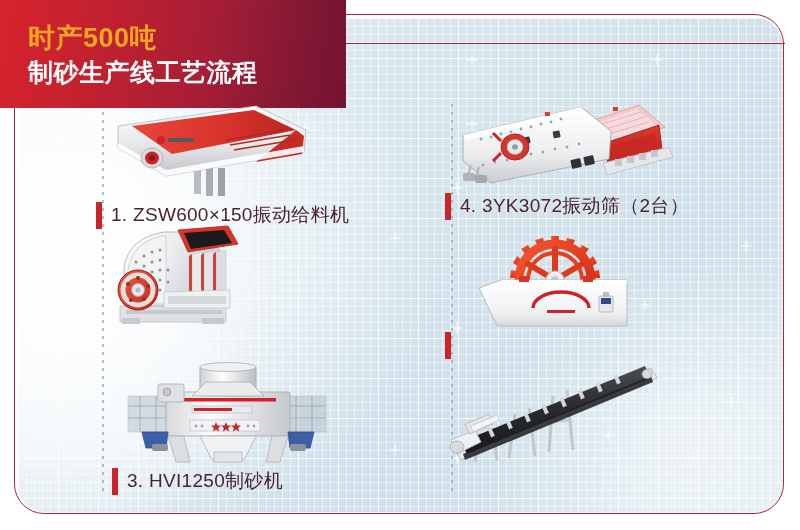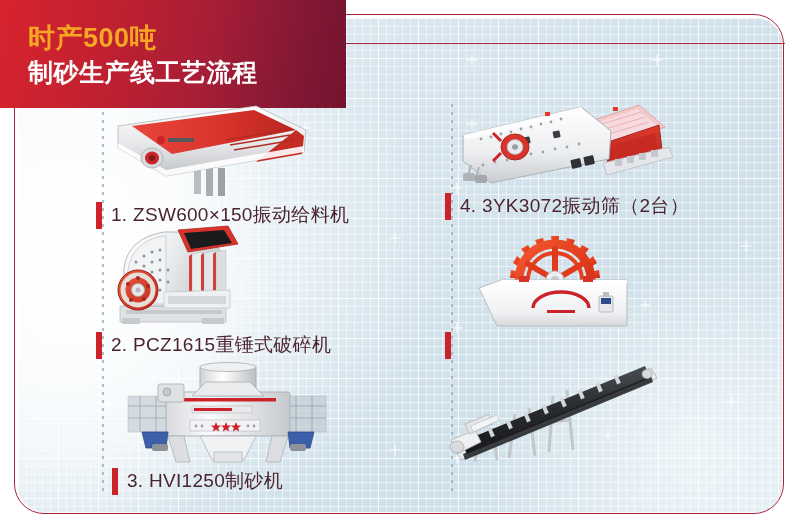--- a/index.html
+++ b/index.html
@@ -343,24 +343,20 @@
           <circle cx="32" cy="56" r="2"></circle>
             <circle cx="42" cy="64" r="2"></circle>
           <circle cx="38" cy="77" r="2"></circle>
             <circle cx="25" cy="78" r="2"></circle>
             <circle cx="22" cy="62" r="2"></circle>
         </g>
 
         <rect x="16" y="96" width="18" height="6" fill="#c6c9cd"></rect>
         <rect x="96" y="96" width="22" height="6" fill="#c6c9cd"></rect>
       </svg>
-    </div>
-    <div class="item-label">
-      <div class="bar"></div>
-      <span class="item-text">2. PCZ1615重锤式破碎机</span>
     </div>
   </div>
 
   <div class="item" style="left:112px; top:362px;">
     <div class="item-art" style="top:0;">
       <svg width="220" height="104" viewBox="0 0 220 104">
         <defs>
           <linearGradient id="smBody" x1="0" y1="0" x2="1" y2="0">
             <stop offset="0%" stop-color="#d7d9dc"></stop>
             <stop offset="35%" stop-color="#fafbfc"></stop>

